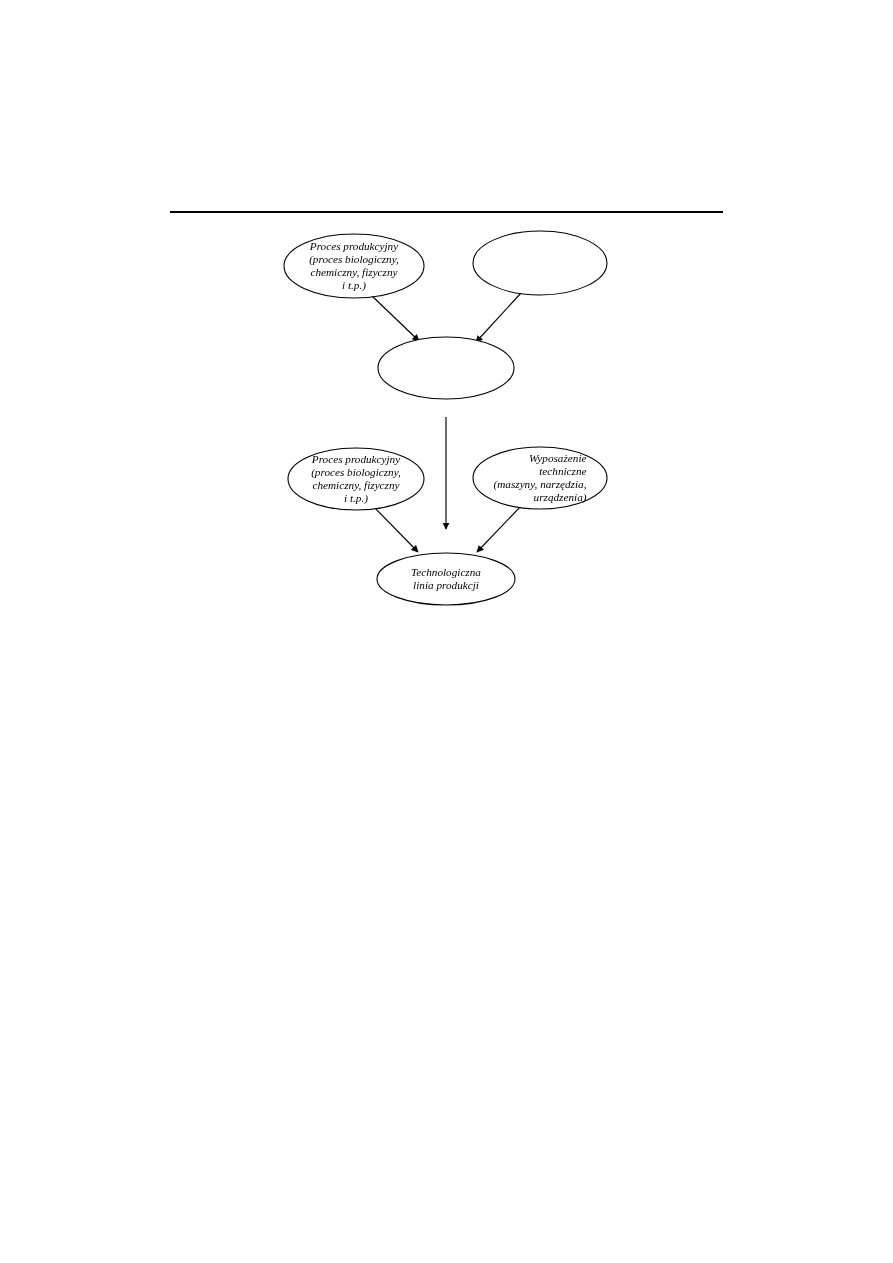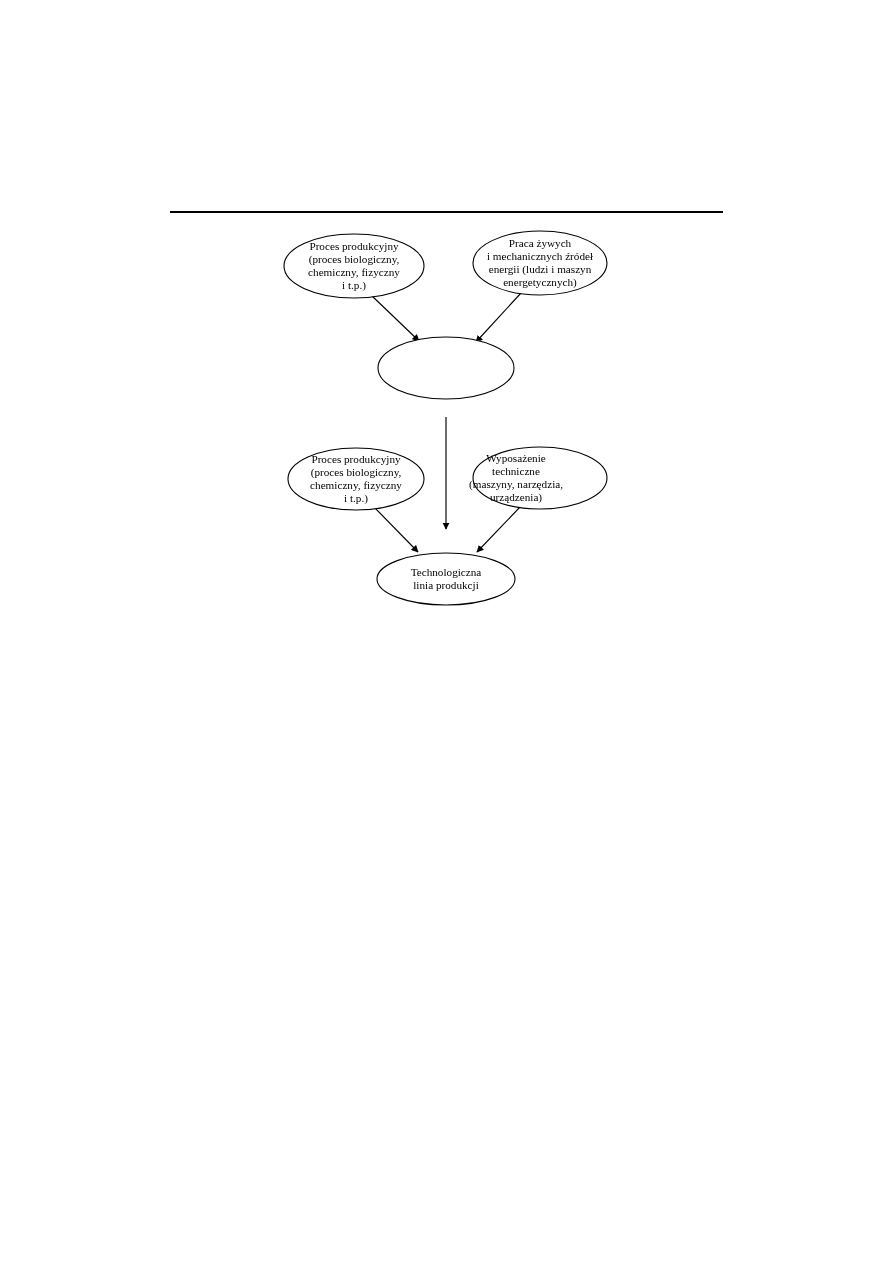--- a/index.html
+++ b/index.html
@@ -8,20 +8,21 @@
     background: #ffffff;
   }
   #page {
     position: relative;
     width: 738px;
     height: 1263px;
     background: #ffffff;
     overflow: hidden;
     font-family: "Liberation Serif", "DejaVu Serif", serif;
     color: #000000;
+    font-style: italic;
   }
   #figure-svg {
     position: absolute;
     left: 0;
     top: 0;
     width: 893px;
     height: 1263px;
   }
   .ellipse-shape {
     fill: #ffffff;
@@ -75,32 +76,28 @@
     <ellipse class="ellipse-shape" cx="356" cy="479" rx="68" ry="31"></ellipse>
     <ellipse class="ellipse-shape" cx="540" cy="478" rx="67" ry="31"></ellipse>
     <ellipse class="ellipse-shape" cx="446" cy="579" rx="69" ry="26"></ellipse>
   </svg>
 
   <div class="node-label" style="left:354px; top:266px;">Proces produkcyjny
 (proces biologiczny,
 chemiczny, fizyczny
 i t.p.)</div>
 
-  <div class="node-label" style="left:540px; top:263px;">Praca żywych
-i mechanicznych źródeł
-energii (ludzi i maszyn
-energetycznych)</div>
 
 
   <div class="node-label" style="left:356px; top:479px;">Proces produkcyjny
 (proces biologiczny,
 chemiczny, fizyczny
 i t.p.)</div>
 
-  <div class="node-label" style="left:516px; top:478px;">Wyposażenie
+  <div class="node-label" style="left:540px; top:478px;text-align:right;">Wyposażenie
 techniczne
 (maszyny, narzędzia,
 urządzenia)</div>
 
   <div class="node-label" style="left:446px; top:579px;">Technologiczna
 linia produkcji</div>
 
 </div>
 
 </body></html>

